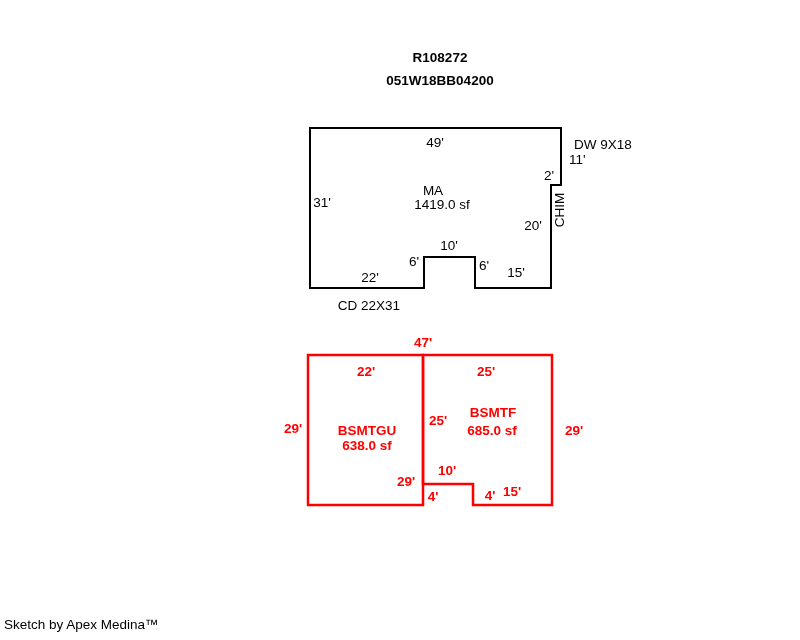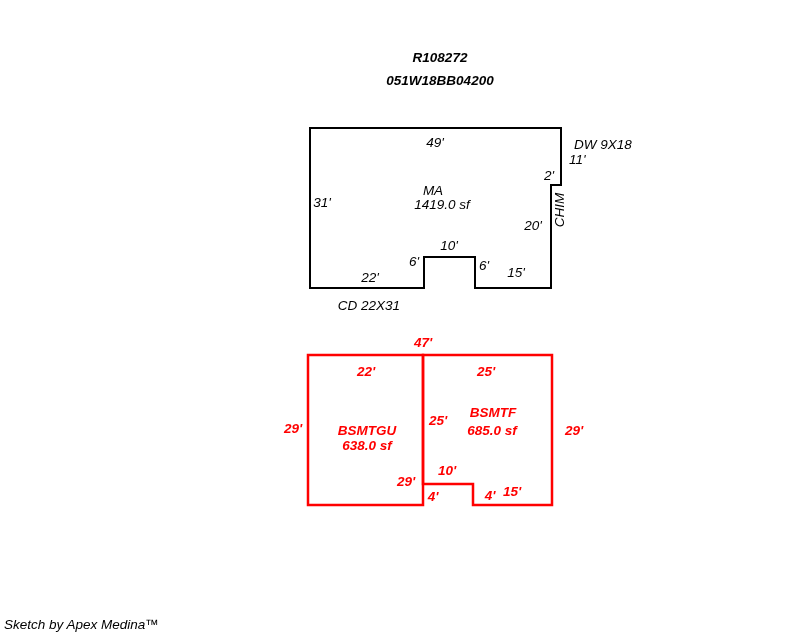--- a/index.html
+++ b/index.html
@@ -7,21 +7,20 @@
     padding: 0;
     background: #ffffff;
   }
   .sketch-page {
     position: relative;
     width: 800px;
     height: 640px;
     background: var(--bg-color, #ffffff);
     overflow: hidden;
     font-family: "Liberation Sans", sans-serif;
-    font-style: italic;
   }
   svg.sketch {
     position: absolute;
     inset: 0;
   }
   svg.sketch text {
     font-family: "Liberation Sans", sans-serif;
     font-size: 13.5px;
   }
   .t-black { fill: #000000; }

